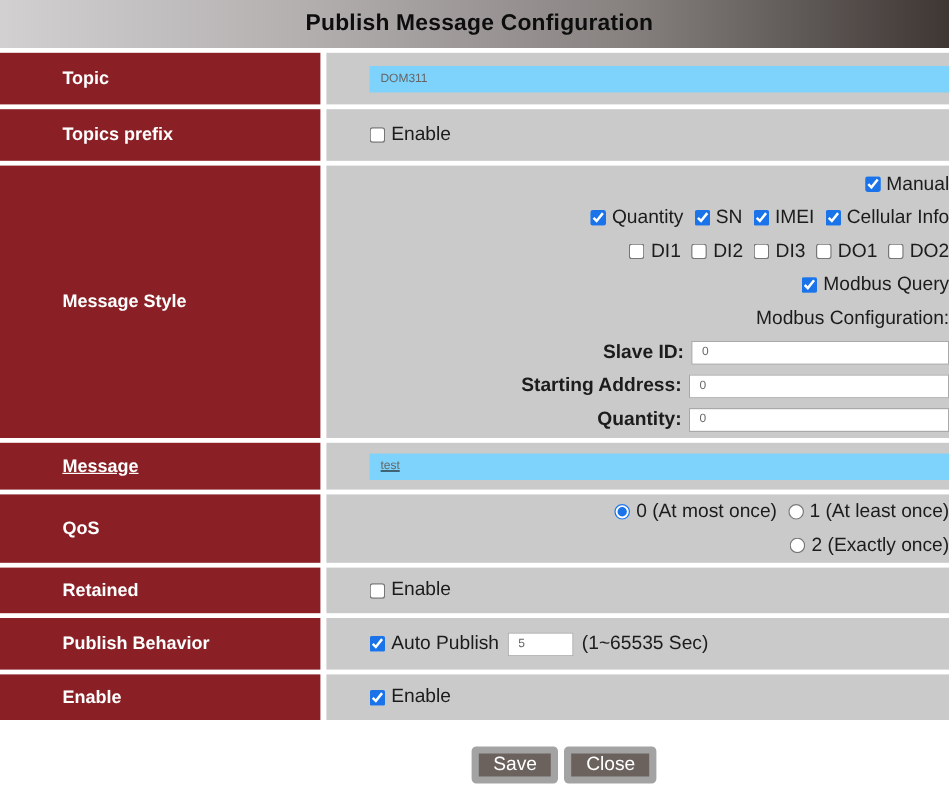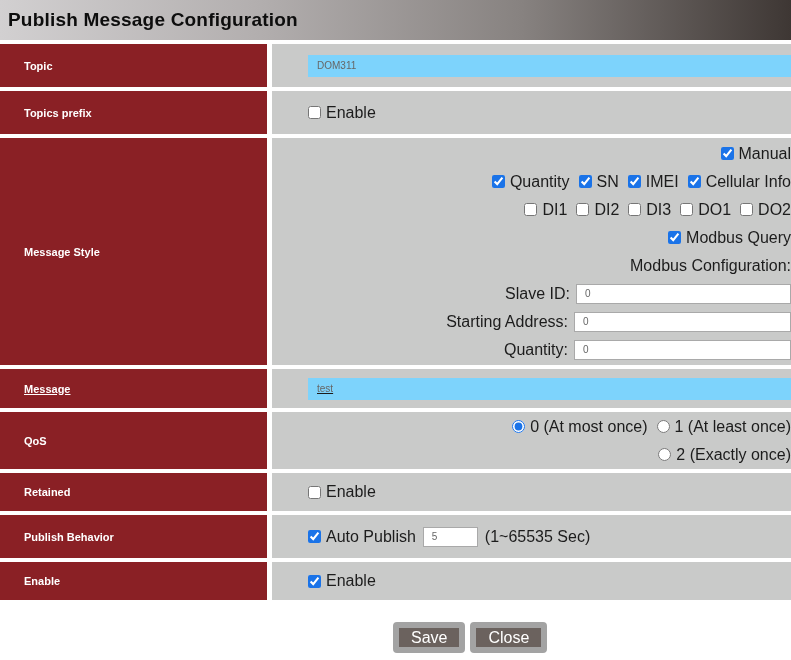--- a/index.html
+++ b/index.html
@@ -5,31 +5,31 @@
   html,body { margin:0; padding:0; background:#ffffff; }
   .page {
     width:791px; height:660px; position:relative;
     font-family:"Liberation Sans", sans-serif;
     background:#ffffff; overflow:hidden;
   }
   
   .hdr {
     height:40px;
     background:linear-gradient(to right,#d2d0d1 0%,#b2aeae 33%,#878280 66%,#3e3734 100%);
-    display:flex; align-items:center; padding-left:8px; box-sizing:border-box;
+    display:flex; align-items:center; padding-left:8px; box-sizing:border-box;justify-content:center;
   }
   .hdr-title { font-size:19px; font-weight:bold; color:#0d0d0d; letter-spacing:0.2px; }
 
   
   .row { display:flex; margin-top:4px; }
   .lbl {
     width:267px; min-width:267px; box-sizing:border-box;
     background:#8a2025; color:#ffffff;
-    font-size:11px; font-weight:bold;
-    display:flex; align-items:center; padding-left:24px;
+    font-size:15px; font-weight:bold;
+    display:flex; align-items:center; padding-left:52px;
   }
   .cnt {
     flex:1; margin-left:5px; background:#c9cac9;
     box-sizing:border-box; padding-left:36px;
     display:flex; align-items:center;
     font-size:16px; color:#1c1c1c;
   }
   .h43 { height:43px; } .h227 { height:227px; } .h39 { height:39px;text-decoration:underline; }
   .h57 { height:57px; } .h38 { height:38px; }
 
@@ -53,21 +53,21 @@
   .input-tiny {
     width:55px; height:20px; border:1px solid #a9a9a9; background:#ffffff; outline:none;
     font-family:inherit; font-size:10px; color:#666; padding:0 8px; box-sizing:border-box;
     margin:0 7px;
   }
 
   
   .cnt.col { flex-direction:column; align-items:flex-end; justify-content:center; }
   .ms-line { display:flex; align-items:center; height:22px; margin:3px 0; }
   .ms-line.indent { padding-left:7px; }
-  .ms-line .fld-lbl { margin-right:6px; white-space:nowrap; }
+  .ms-line .fld-lbl { margin-right:6px; white-space:nowrap;font-weight:bold; }
 
   
   .qos-line { display:flex; align-items:center; height:24px; margin:2px 0; }
 
   
   .footer { display:flex; margin-top:22px; padding-left:393px; gap:5px; }
   .btn {
     height:31px; padding:0 12px; background:#6b625e; color:#ffffff;
     border:6px solid #a3a3a3; border-radius:4px;
     font-family:inherit; font-size:16px; cursor:pointer;

